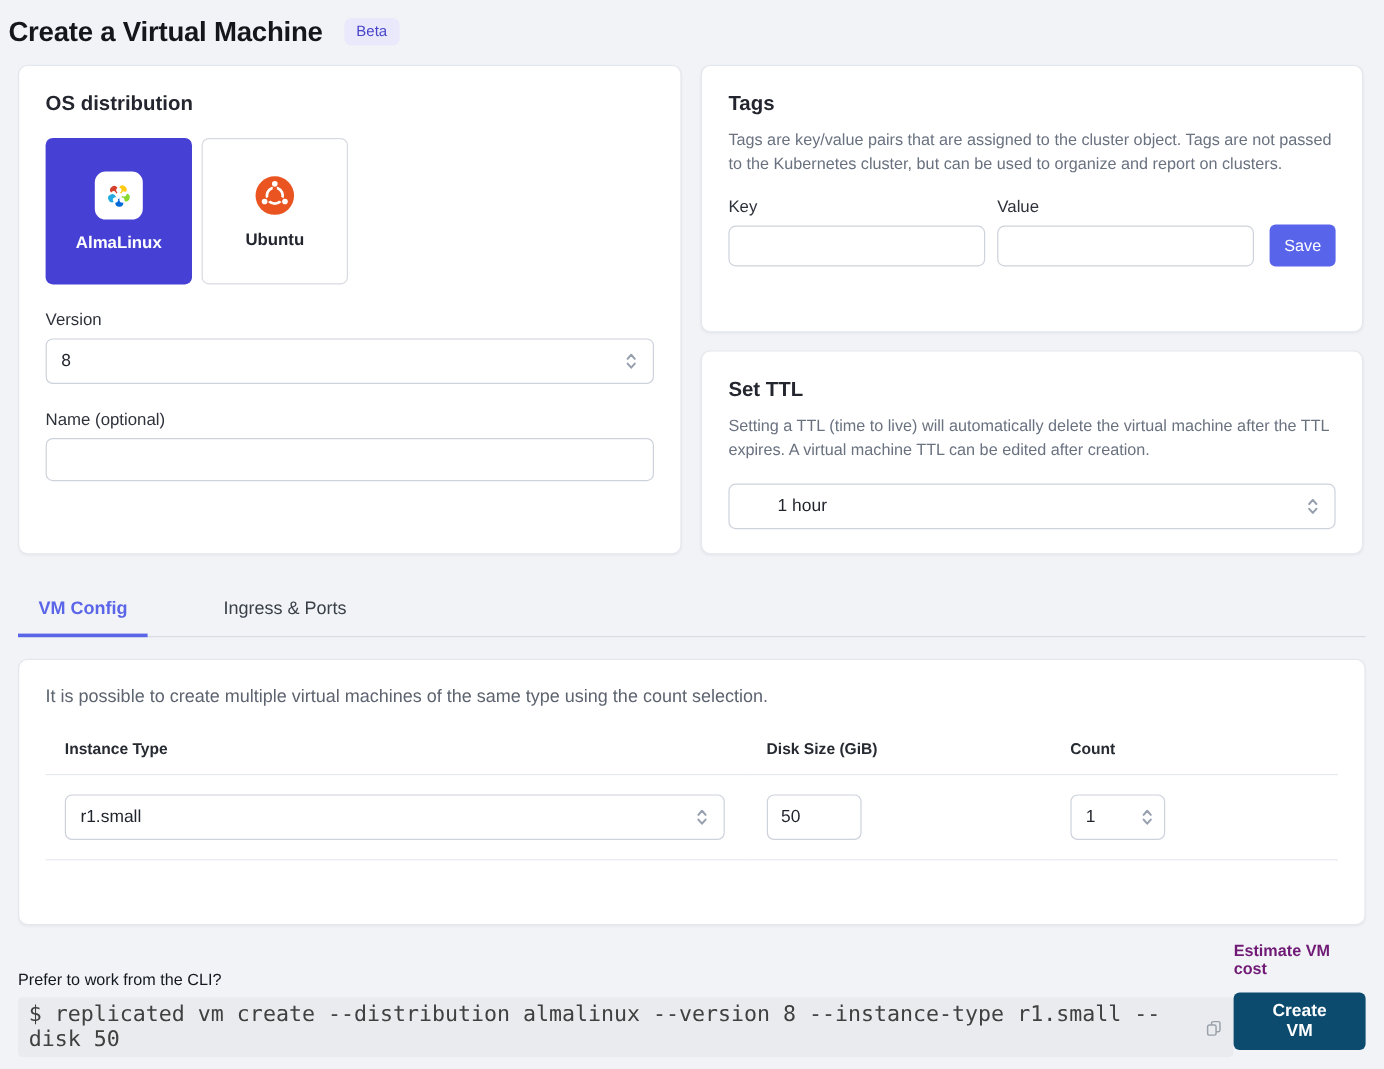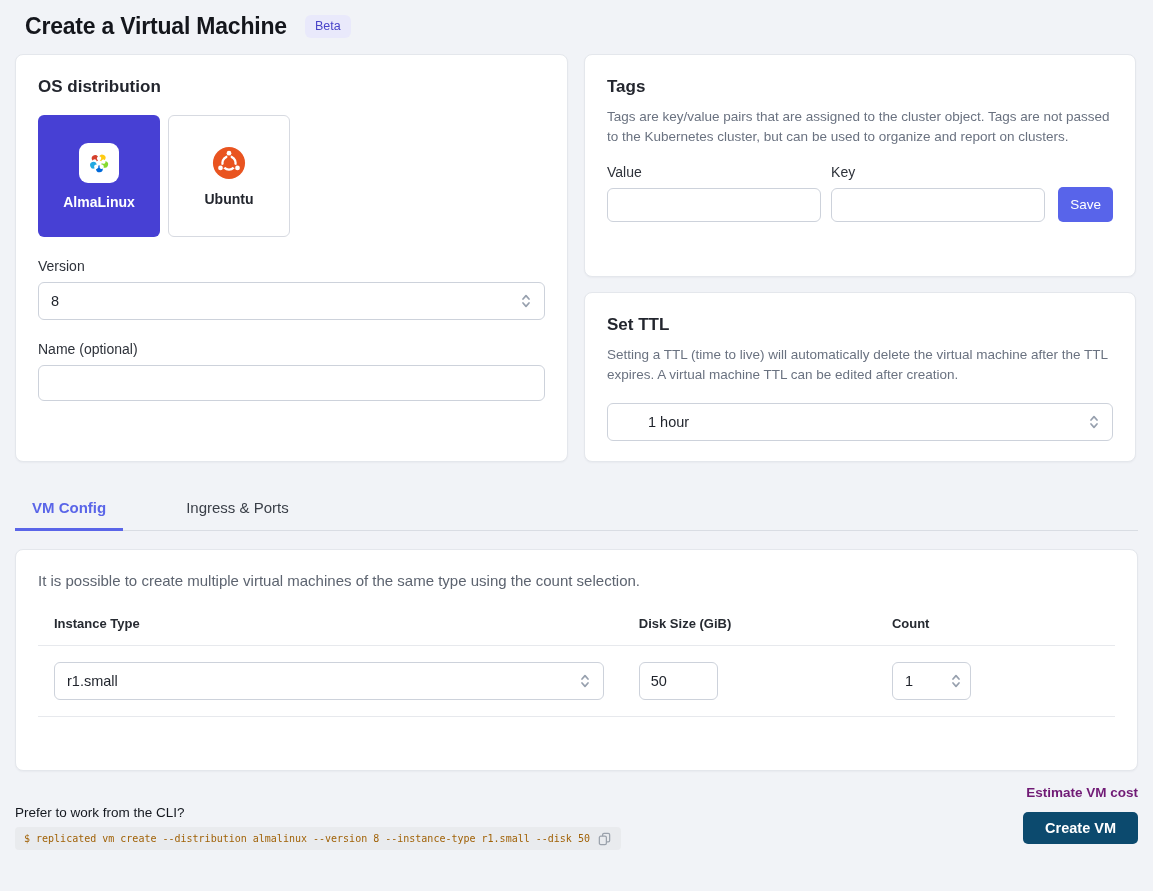--- a/index.html
+++ b/index.html
@@ -5,21 +5,21 @@
   * { box-sizing: border-box; margin: 0; padding: 0; }
   html, body { width: 1153px; height: 891px; overflow: hidden; }
   body {
     background: #f1f3f7;
     font-family: "Liberation Sans", sans-serif;
     color: #1d2129;
   }
   
   .page-header {
     display: flex; align-items: center; gap: 18px;
-    padding: 13px 16px 12px 25px;
+    padding: 13px 16px 12px 7px;
   }
   .page-title { font-size: 23px; font-weight: 700; color: #14161c; letter-spacing: -0.2px; }
   .beta-badge {
     background: #e9e9fb; color: #4843c9; font-size: 12.5px; font-weight: 500;
     padding: 5px 10px; border-radius: 6px; line-height: 1;
   }
   
   .top-grid {
     display: grid; grid-template-columns: 553px 552px; gap: 15px 16px;
     margin: 2px 15px 0;
@@ -108,21 +108,21 @@
   }
   
   .footer {
     display: flex; justify-content: space-between; align-items: flex-end;
     margin: 14px 15px 0;
   }
   .cli-prompt { font-size: 13.5px; color: #14181f; margin-bottom: 7px; }
   .cli-code {
     background: #e9ebee; border-radius: 4px; padding: 4px 9px;
     display: inline-flex; align-items: center; gap: 7px;
-    font-family: "DejaVu Sans Mono", monospace; font-size: 10px; color: #a16207;
+    font-family: "DejaVu Sans Mono", monospace; font-size: 18px; color: #404040;
   }
   .copy-button { background: none; border: none; cursor: pointer; display: flex; padding: 0; }
   .footer-right { display: flex; flex-direction: column; align-items: flex-end; gap: 12px; padding-bottom: 6px; }
   .estimate-link { color: #701a75; font-size: 13.5px; font-weight: 600; text-decoration: none; cursor: pointer; }
   .create-button {
     background: #0c4a6e; color: #fff; border: none; border-radius: 5px;
     padding: 8px 22px; font-size: 14.5px; font-weight: 700; cursor: pointer;
     font-family: "Liberation Sans", sans-serif;
   }
   .chev { flex: 0 0 auto; }
@@ -199,25 +199,25 @@
     <input class="text-input" type="text" value="" style="">
   </div>
 
   <div class="right-col">
 
     <div class="card card-tags">
       <h2>Tags</h2>
       <p class="card-desc">Tags are key/value pairs that are assigned to the cluster object. Tags are not passed to the Kubernetes cluster, but can be used to organize and report on clusters.</p>
       <div class="tags-form">
         <div class="tag-field">
-          <div class="field-label">Value</div>
+          <div class="field-label">Key</div>
           <input class="text-input" type="text" value="" style="">
         </div>
         <div class="tag-field">
-          <div class="field-label">Key</div>
+          <div class="field-label">Value</div>
           <input class="text-input" type="text" value="" style="">
         </div>
         <button class="save-button">Save</button>
       </div>
     </div>
 
     <div class="card card-ttl">
       <h2>Set TTL</h2>
       <p class="card-desc">Setting a TTL (time to live) will automatically delete the virtual machine after the TTL expires. A virtual machine TTL can be edited after creation.</p>
       <div class="select-control ttl-select">

